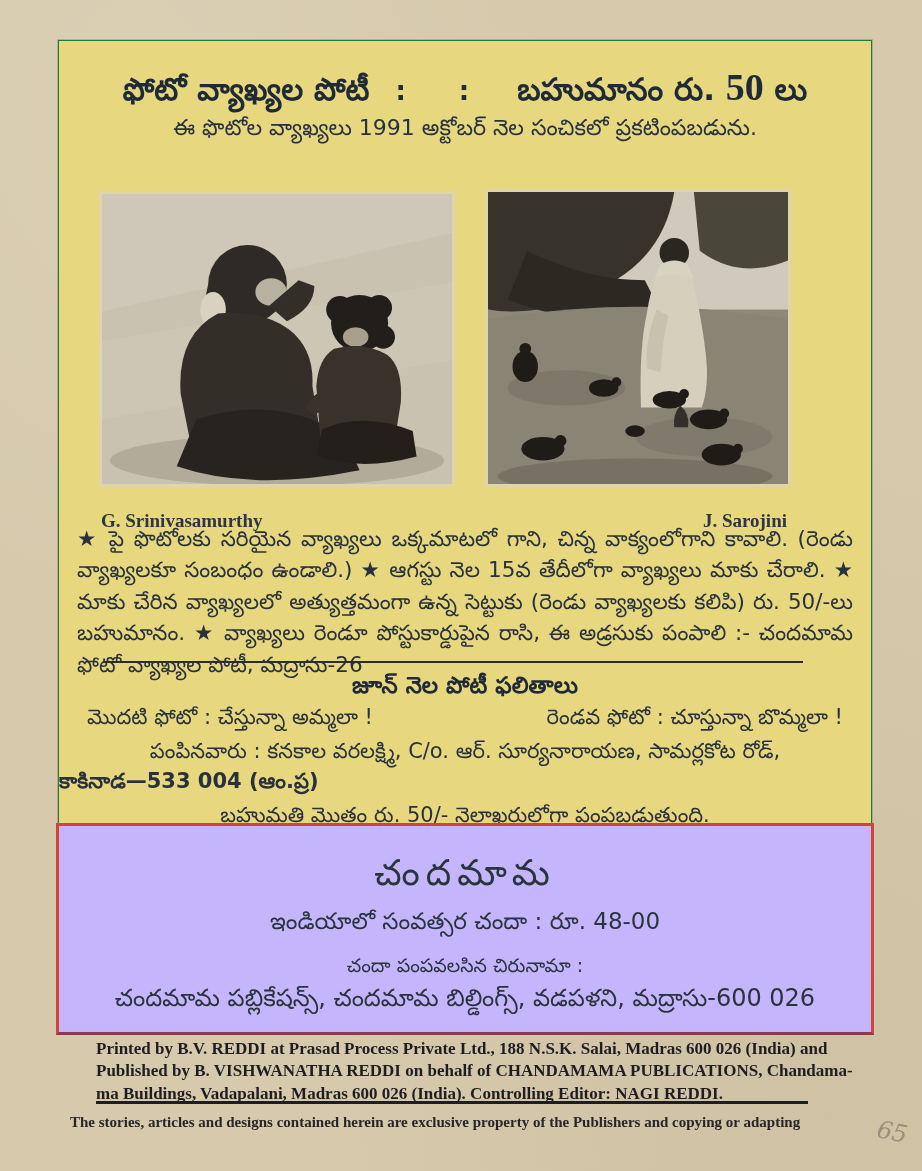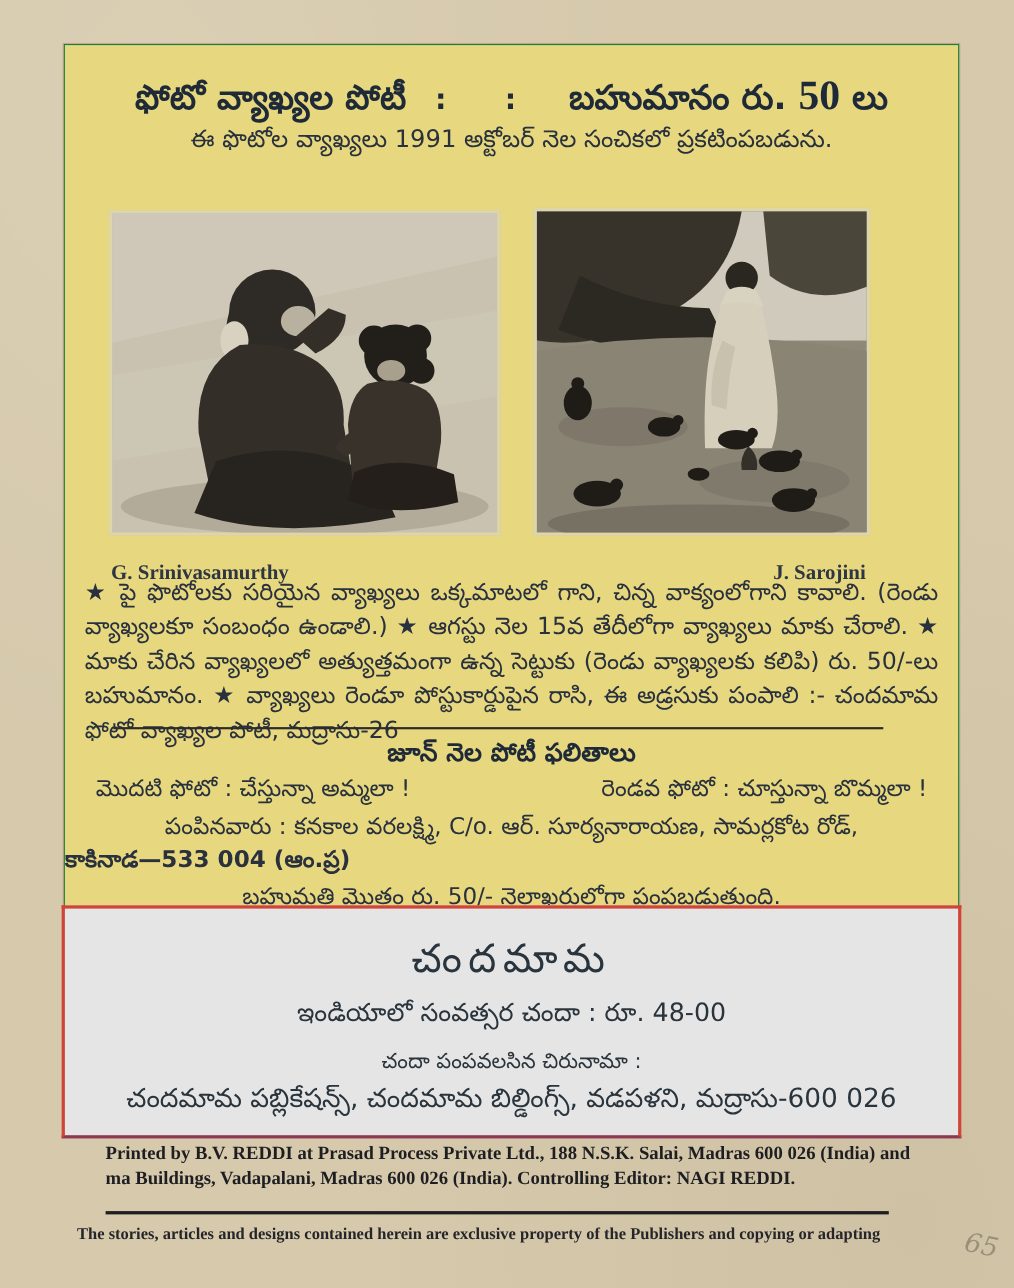--- a/index.html
+++ b/index.html
@@ -71,21 +71,21 @@
     position:absolute;left:28px;top:664px;width:756px;
     display:flex;justify-content:space-between;
     font-size:21px;color:#28313d;white-space:nowrap;
   }
   .winner-1{position:absolute;left:0;top:698px;width:100%;text-align:center;font-size:21px;}
   .winner-2{position:absolute;left:0;top:728px;width:100%;font-size:21px;font-weight:600;}
   .prize-note{position:absolute;left:0;top:762px;width:100%;text-align:center;font-size:21px;}
 
   .sub-panel{
     position:absolute;left:-3px;top:782px;width:812px;height:206px;
-    background:#e5e5e5;
+    background:#c4b5fd;
     border:3px solid #cf4538;border-bottom-color:#8d3a50;
     box-sizing:content-box;
   }
   .mag-title{
     position:absolute;left:0;top:26px;width:100%;text-align:center;
     font-size:36px;color:#2a343c;letter-spacing:6px;
   }
   .sub-rate{position:absolute;left:0;top:82px;width:100%;text-align:center;font-size:23px;color:#2a343c;}
   .sub-addr-label{position:absolute;left:0;top:128px;width:100%;text-align:center;font-size:19px;color:#2a343c;}
   .sub-addr{position:absolute;left:0;top:158px;width:100%;text-align:center;font-size:24px;color:#2a343c;}
@@ -205,20 +205,21 @@
     <div class="mag-title">చందమామ</div>
     <div class="sub-rate">ఇండియాలో సంవత్సర చందా :  రూ. 48-00</div>
     <div class="sub-addr-label">చందా పంపవలసిన చిరునామా :</div>
     <div class="sub-addr">చందమామ పబ్లికేషన్స్,  చందమామ బిల్డింగ్స్, వడపళని, మద్రాసు-600 026</div>
   </div>
 
 </div>
 
 <div class="imprint">
   <div>Printed by B.V. REDDI at Prasad Process Private Ltd., 188 N.S.K. Salai, Madras 600 026 (India) and</div>
+  <div>Published by B. VISHWANATHA REDDI on behalf of CHANDAMAMA PUBLICATIONS, Chandama-</div>
   <div>ma Buildings, Vadapalani, Madras 600 026 (India). Controlling Editor: NAGI REDDI.</div>
 </div>
 
 <div class="legal-rule"></div>
 
 <div class="legal">
   <div>The stories, articles and designs contained herein are exclusive property of the Publishers and copying or adapting</div>
 </div>
 
 <div class="pencil">65</div>

